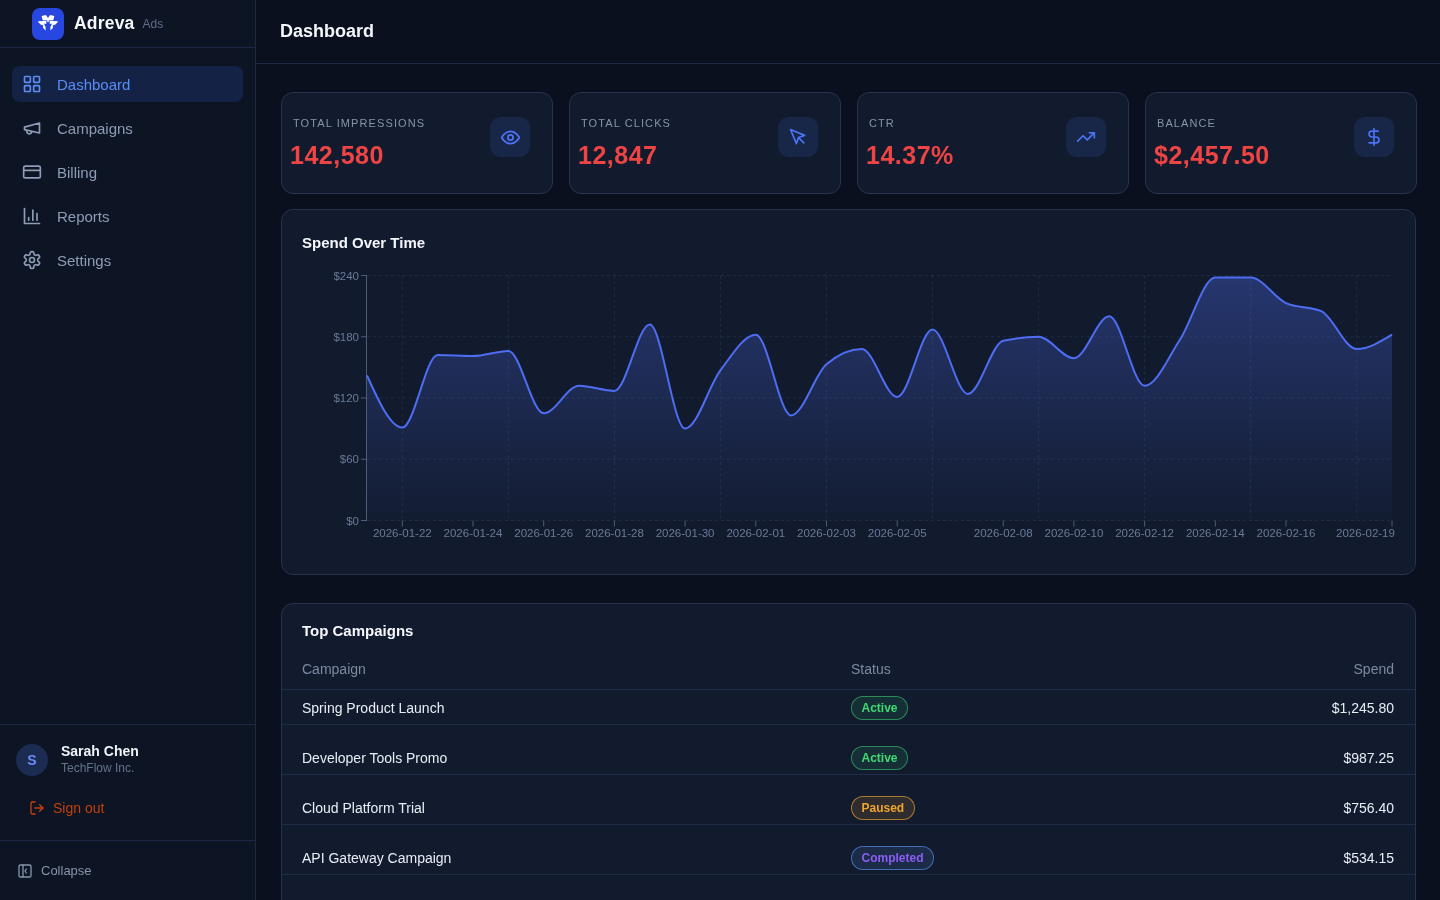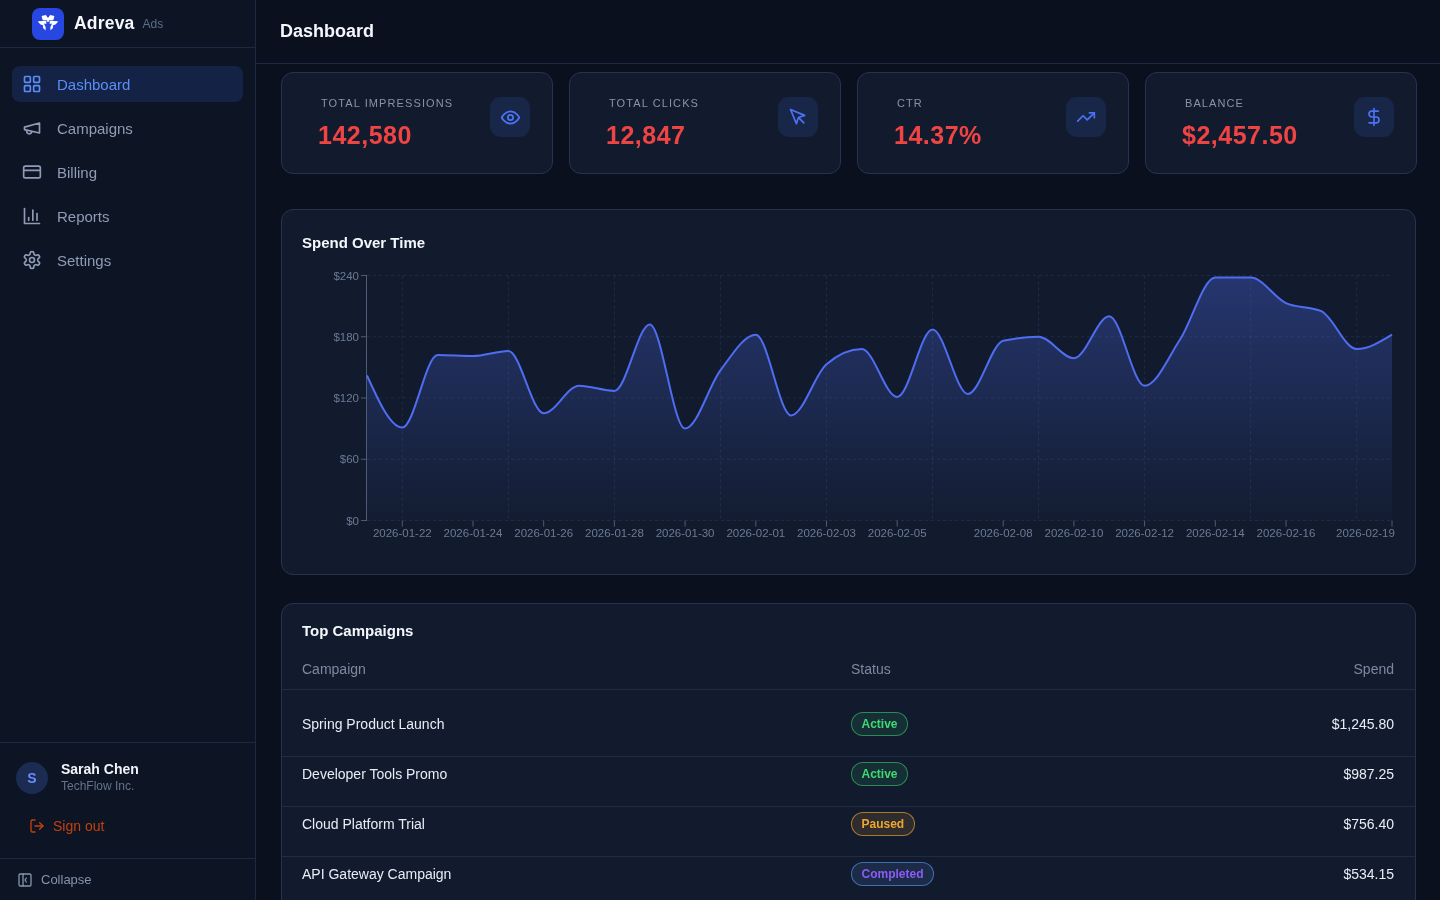--- a/index.html
+++ b/index.html
@@ -15,39 +15,39 @@
 .nav-item { height:36px; border-radius:8px; display:flex; align-items:center; padding:0 10px; gap:15px; color:#8e9cb5; font-size:15px; }
 .nav-item svg { flex:none; }
 .nav-item.active { background:#142345; color:#5a8df8; }
 .spacer { flex:1; }
 .user-sec { border-top:1px solid #1d2940; height:116px; padding:18px 16px 0; }
 .user-row { display:flex; align-items:center; gap:13px; }
 .avatar { width:32px; height:32px; border-radius:50%; background:#1c2b52; color:#6a8cf8; display:flex; align-items:center; justify-content:center; font-size:14px; font-weight:bold; }
 .user-name { font-size:14px; font-weight:bold; color:#f1f5fa; line-height:17px; }
 .user-org { font-size:12px; color:#64748b; line-height:15px; margin-top:1px; }
 .signout { display:flex; align-items:center; gap:8px; color:#c2410c; font-size:14px; margin:24px 0 0; padding-left:13px; }
-.collapse-bar { border-top:1px solid #1d2940; height:42px; display:flex; align-items:center; gap:8px; padding:0 17px; color:#8494ab; font-size:13px; }
+.collapse-bar { border-top:1px solid #1d2940; height:60px; display:flex; align-items:center; gap:8px; padding:0 17px; color:#8494ab; font-size:13px; }
 
 main { flex:1; position:relative; background:#0a101d; }
 .topbar { height:64px; border-bottom:1px solid #1d2940; display:flex; align-items:center; padding:0 24px; }
 .topbar h1 { font-size:18px; font-weight:bold; color:#f4f7fc; }
 .card { position:absolute; background:#121b2e; border:1px solid #27334e; border-radius:12px; }
 
-.stat { height:102px; width:272px; top:72px; padding:24px 0 0 38px; }
+.stat { height:102px; width:272px; top:92px; padding:24px 0 0 10px; }
 .stat .lab { font-size:11px; letter-spacing:1.1px; color:#8793aa; margin-left:1px; }
 .stat .val { font-size:25px; font-weight:bold; color:#ef4444; margin-top:12px; letter-spacing:.5px; margin-left:-2px; }
 .stat .ic { position:absolute; top:24px; right:22px; width:40px; height:40px; border-radius:11px; background:#182748; display:flex; align-items:center; justify-content:center; }
 
 #chartCard { left:25px; top:209px; width:1135px; height:366px; }
 #chartCard h2 { position:absolute; left:20px; top:24px; font-size:15px; font-weight:bold; color:#f4f7fc; }
 
 #tableCard { left:25px; top:603px; width:1135px; height:345px; }
 #tableCard h2 { position:absolute; left:20px; top:18px; font-size:15px; font-weight:bold; color:#f4f7fc; }
 .thead { position:absolute; top:44px; left:0; right:0; height:42px; border-bottom:1px solid #202c45; font-size:14px; color:#7c89a1; }
-.tr { position:absolute; left:0; right:0; height:66px; border-bottom:1px solid #202c45; font-size:14px; color:#e8edf5; }
+.tr { position:absolute; left:0; right:0; height:34px; border-bottom:1px solid #202c45; font-size:14px; color:#e8edf5; }
 .c1 { position:absolute; left:20px; top:50%; transform:translateY(-50%); }
 .c2 { position:absolute; left:569px; top:50%; transform:translateY(-50%); }
 .c3 { position:absolute; right:21px; top:50%; transform:translateY(-50%); }
 .pill { display:inline-block; font-size:12px; font-weight:bold; padding:4px 9.5px; border-radius:12px; line-height:14px; }
 .pill.g { color:#3fd873; border:1px solid rgba(62,216,115,.55); background:rgba(62,216,115,.10); }
 .pill.y { color:#f0a52c; border:1px solid rgba(240,165,44,.65); background:rgba(240,165,44,.13); }
 .pill.b { color:#8b5cf6; border:1px solid rgba(93,155,247,.6); background:rgba(93,155,247,.13); }
 </style>
 </head>
 <body>

